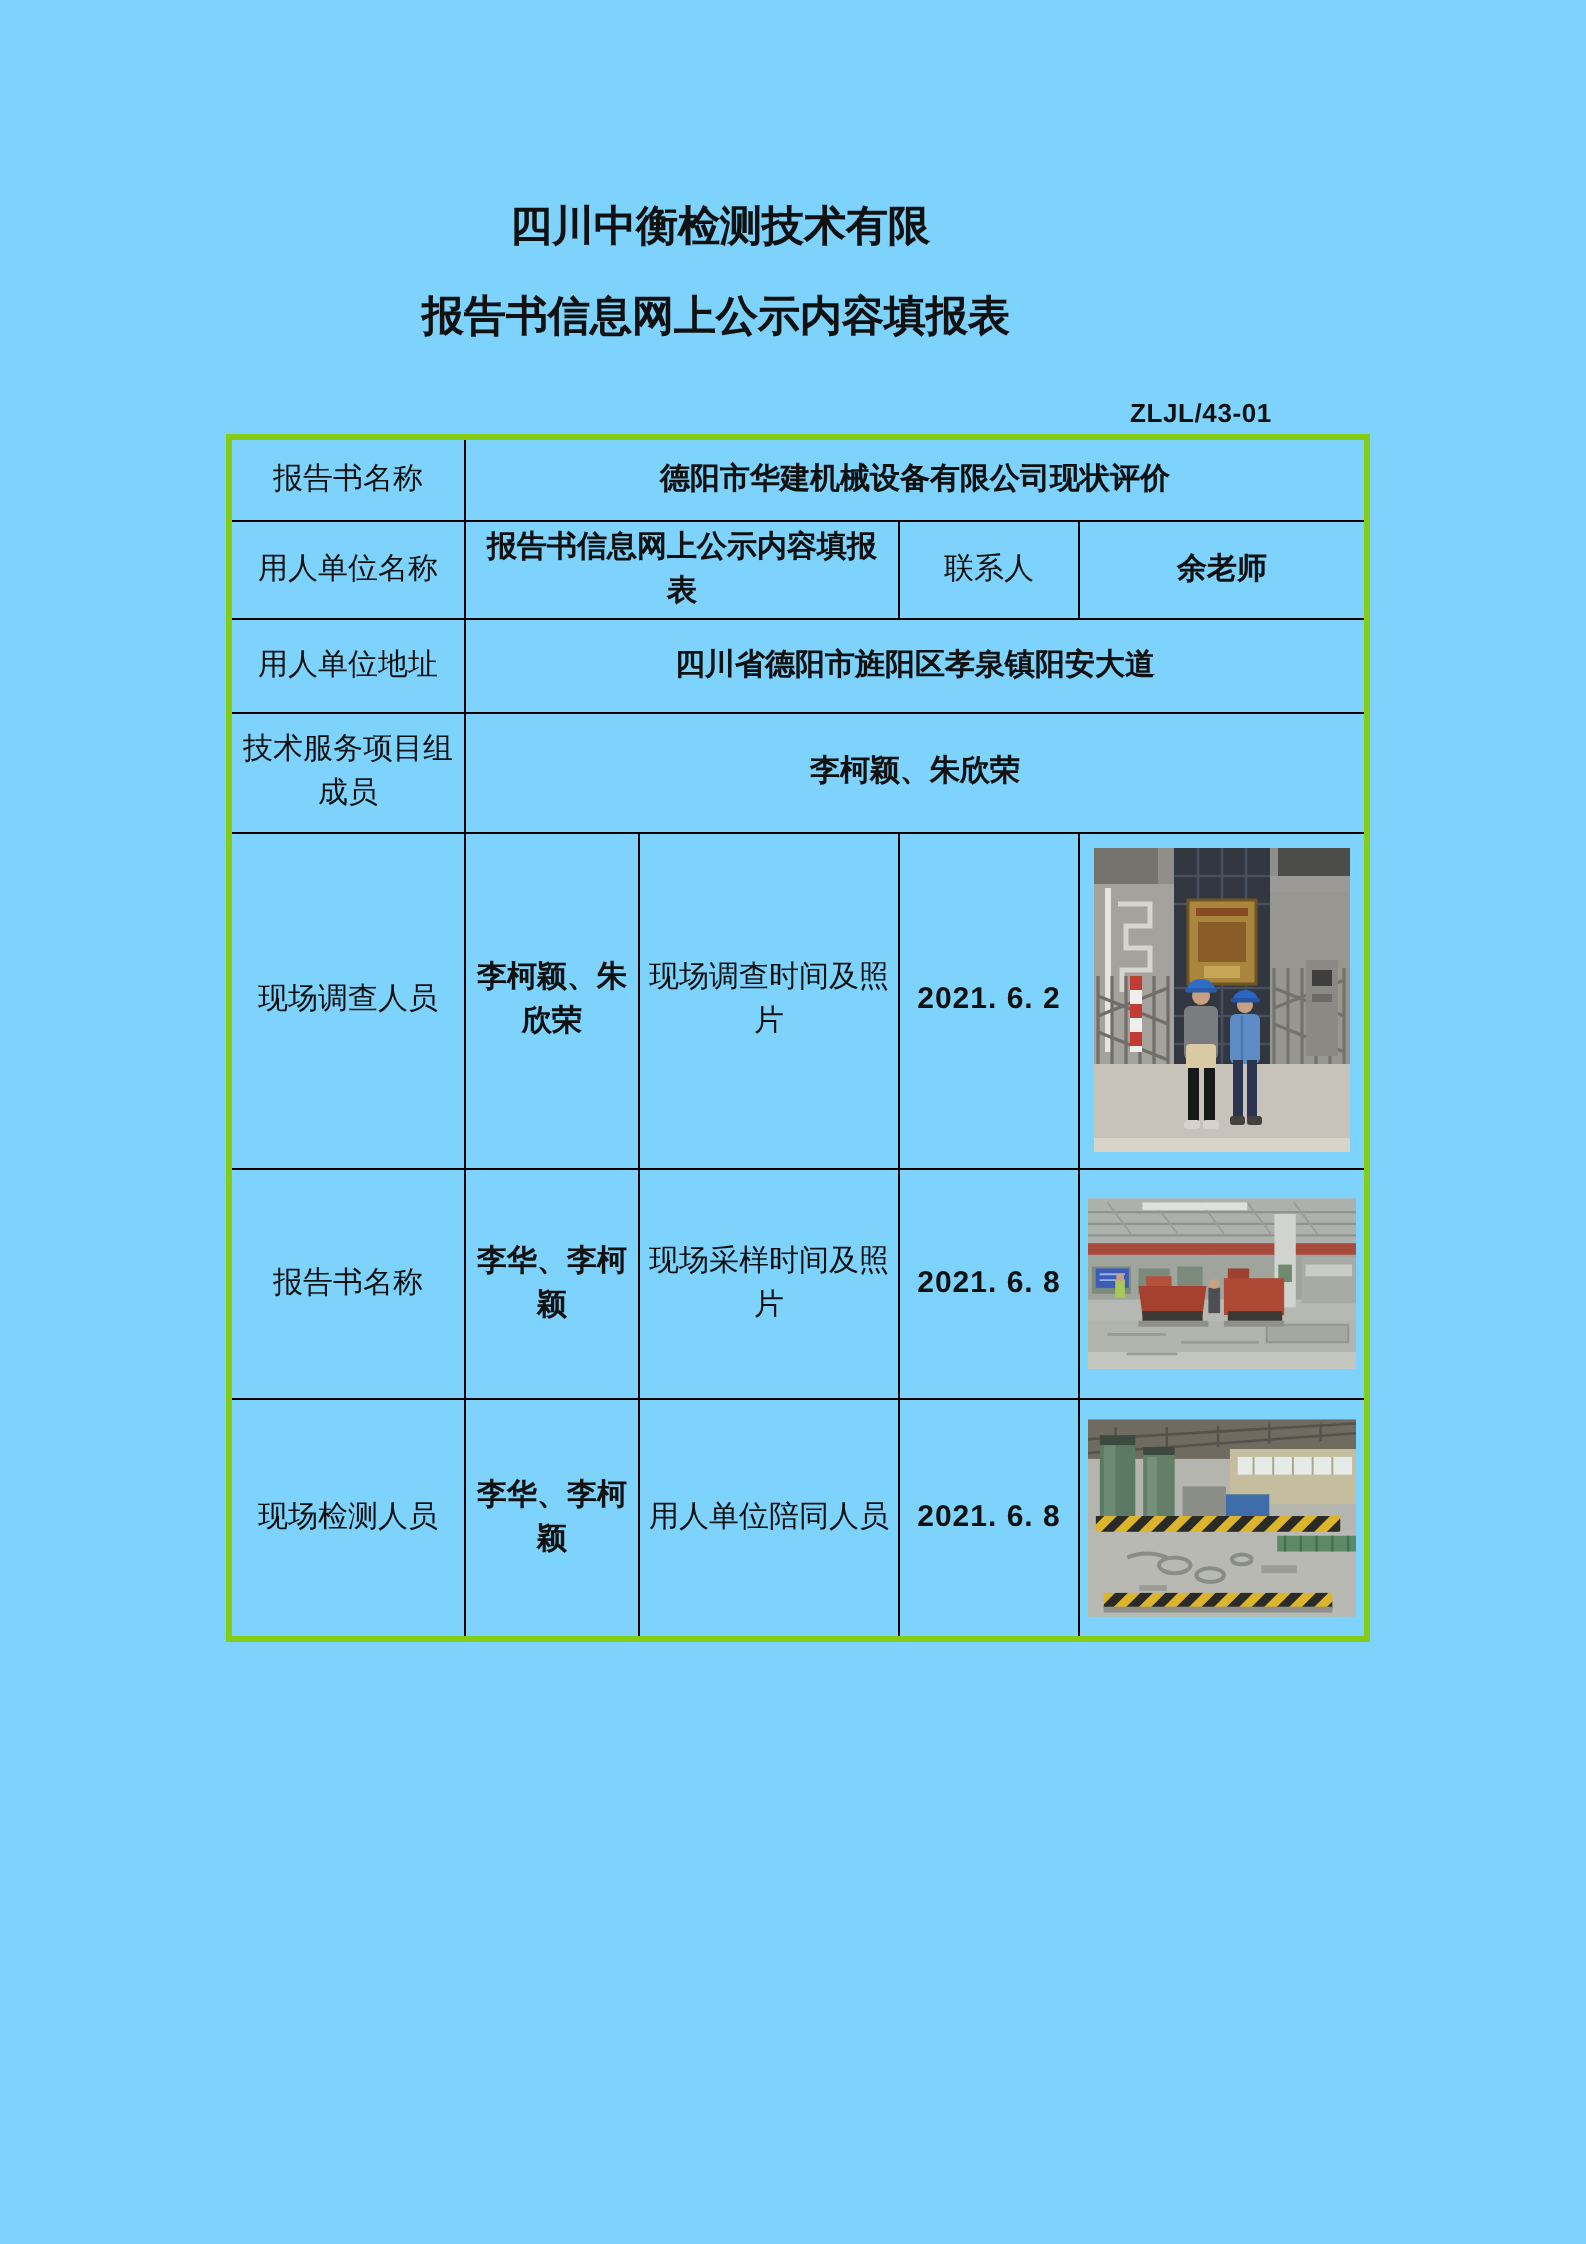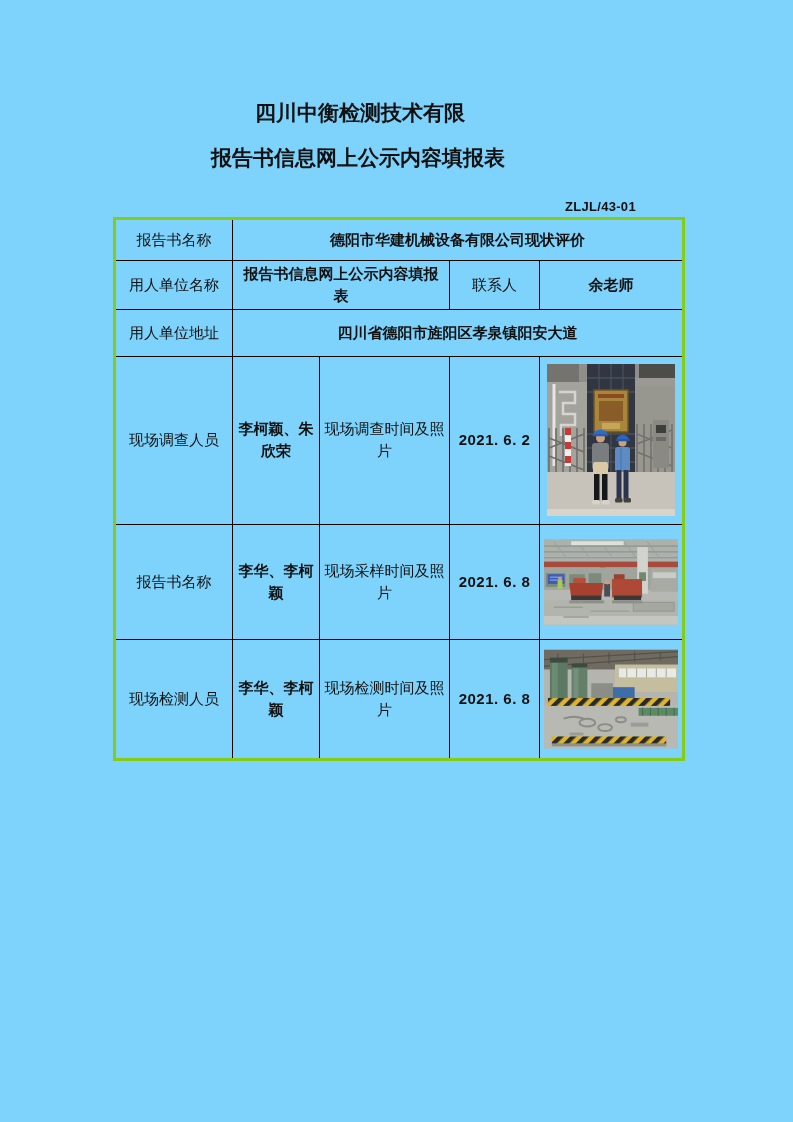--- a/index.html
+++ b/index.html
@@ -82,20 +82,24 @@
       <td class="val" colspan="2">报告书信息网上公示内容填报表</td>
       <td class="lbl">联系人</td>
       <td class="val">余老师</td>
     </tr>
 
     <tr style="height:47px">
       <td class="lbl">用人单位地址</td>
       <td class="val" colspan="4">四川省德阳市旌阳区孝泉镇阳安大道</td>
     </tr>
 
+    <tr style="height:60px">
+      <td class="lbl">技术服务项目组成员</td>
+      <td class="val" colspan="4">李柯颖、朱欣荣</td>
+    </tr>
 
     <tr style="height:168px">
       <td class="lbl">现场调查人员</td>
       <td class="val">李柯颖、朱欣荣</td>
       <td class="lbl">现场调查时间及照片</td>
       <td class="date">2021. 6. 2</td>
       <td class="photo-cell">
         <div class="photo-wrap">
         <svg width="128" height="152" viewBox="0 0 128 152">
           <rect width="128" height="152" fill="#b9b7b2"></rect>
@@ -208,21 +212,21 @@
           <rect x="26" y="63" width="36" height="3" fill="#8e908a"></rect>
           <rect x="70" y="63" width="31" height="3" fill="#8e908a"></rect>
         </svg>
         </div>
       </td>
     </tr>
 
     <tr style="height:120px">
       <td class="lbl">现场检测人员</td>
       <td class="val">李华、李柯颖</td>
-      <td class="lbl">现场检测时间及照片</td>
+      <td class="lbl">用人单位陪同人员</td>
       <td class="date">2021. 6. 8</td>
       <td class="photo-cell">
         <div class="photo-wrap">
         <svg width="136" height="100" viewBox="0 0 136 100">
           <defs>
             <pattern id="hazStripe" width="9" height="9" patternUnits="userSpaceOnUse" patternTransform="rotate(45)">
               <rect width="9" height="9" fill="#ddb52c"></rect>
               <rect width="4.5" height="9" fill="#2a2a26"></rect>
             </pattern>
           </defs>

